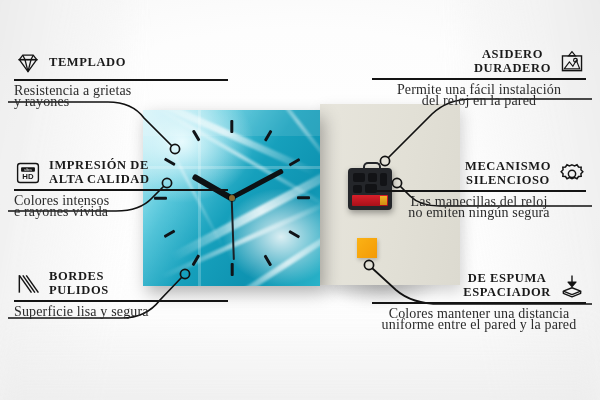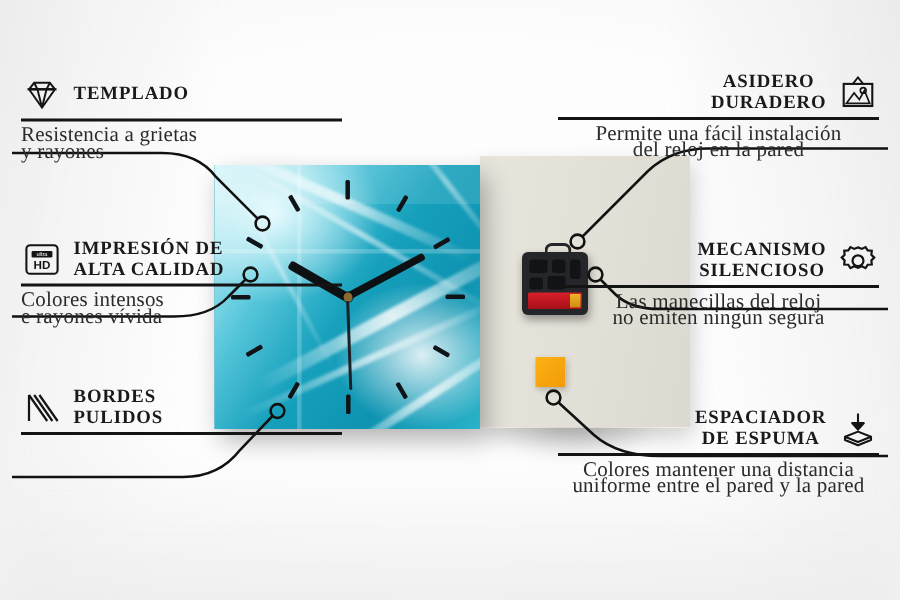--- a/index.html
+++ b/index.html
@@ -200,38 +200,39 @@
       <span>
         <div class="f-title">IMPRESIÓN DE</div>
         <div class="f-title">ALTA CALIDAD</div>
       </span>
     </div>
     <div class="rule"></div>
     <div class="f-desc">Colores intensos</div>
     <div class="f-desc">e rayones vívida</div>
   </div>
 
-  <div class="feature f-left" style="left:14px;top:258px;">
+  <div class="feature f-left" style="left:14px;top:270px;">
     <div class="f-head">
       <span class="ico">
         <svg viewBox="0 0 32 30">
             <g stroke="currentColor" stroke-width="1.7" fill="none">
           <path d="M6 5 L6 25"></path>
               <path d="M6 5 L20 25"></path>
               <path d="M10 5 L24 25"></path>
               <path d="M14 5 L28 25"></path>
         </g>
           </svg>
       </span>
       <span>
         <div class="f-title">BORDES</div>
         <div class="f-title">PULIDOS</div>
       </span>
     </div>
     <div class="rule"></div>
+    <div class="f-desc">Superficie lisa y segura</div>
   </div>
 
   <div class="feature f-right" style="left:372px;top:48px;">
     <div class="f-head">
       <span class="ico">
         <svg viewBox="0 0 32 30">
           <path d="M16 3 L12 8 L20 8 Z" fill="none" stroke="currentColor" stroke-width="1.4"></path>
           <rect x="5" y="8" width="22" height="17" fill="none" stroke="currentColor" stroke-width="1.6"></rect>
           <path d="M7 23 L13 15 L17 20 L21 13 L25 23 Z" fill="none" stroke="currentColor" stroke-width="1.3"></path>
           <circle cx="20" cy="13" r="2.2" fill="none" stroke="currentColor" stroke-width="1.3"></circle>
@@ -273,22 +274,22 @@
         <svg viewBox="0 0 32 30">
             <g fill="none" stroke="currentColor" stroke-width="1.6" stroke-linejoin="round">
           <path d="M16 3 L16 14"></path>
               <path d="M11.5 10.5 L16 15.5 L20.5 10.5 Z" fill="currentColor"></path>
           <path d="M16 17 L26 21 L16 25 L6 21 Z"></path>
               <path d="M6 21 L6 23.5 L16 27.5 L26 23.5 L26 21"></path>
         </g>
           </svg>
       </span>
       <span>
+        <div class="f-title">DE ESPUMA</div>
         <div class="f-title">ESPACIADOR</div>
-        <div class="f-title">DE ESPUMA</div>
       </span>
     </div>
     <div class="rule"></div>
     <div class="f-desc">Colores mantener una distancia</div>
     <div class="f-desc">uniforme entre el pared y la pared</div>
   </div>
 
 </div>
 
 </body></html>

